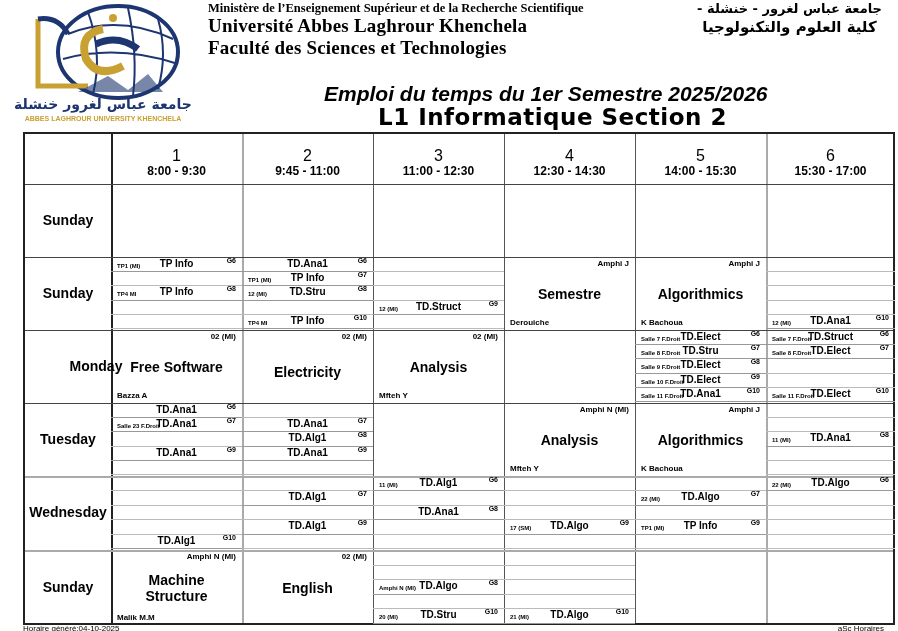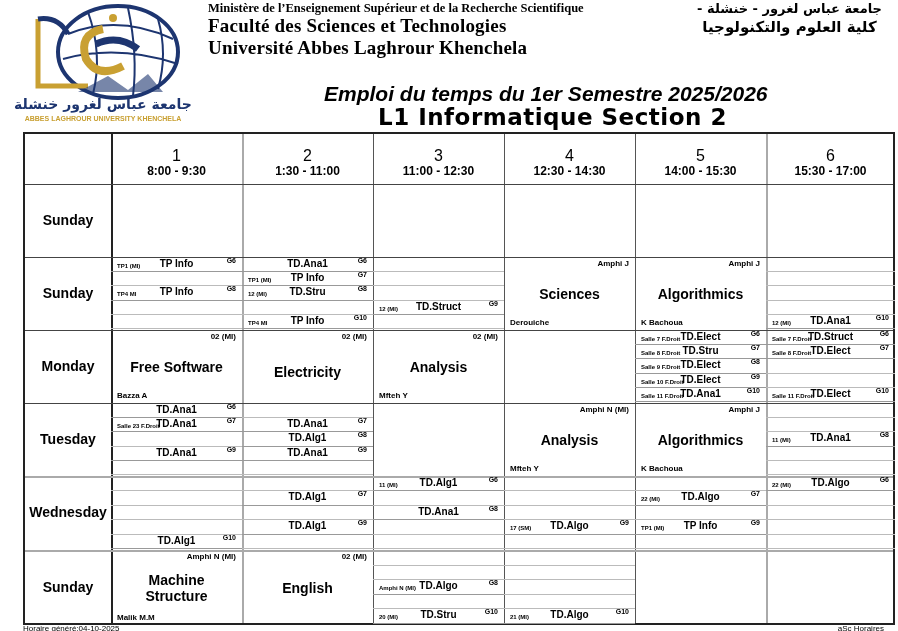--- a/index.html
+++ b/index.html
@@ -48,22 +48,22 @@
     <path d="M88 40 Q110 30 130 45" fill="none" stroke="#1d3570" stroke-width="7"></path>
     <circle cx="105" cy="14" r="4" fill="#c9a032"></circle>
     <path d="M70 88 L100 72 L120 86 L140 70 L155 88" fill="#1d3570" opacity="0.6"></path>
     <text x="95" y="105" font-size="14" fill="#1d3570" text-anchor="middle" font-family="DejaVu Sans, sans-serif" font-weight="bold">جامعة عباس لغرور خنشلة</text>
     <text x="95" y="117" font-size="7" fill="#c9a032" text-anchor="middle" font-family="Liberation Sans, sans-serif" font-weight="bold">ABBES LAGHROUR UNIVERSITY KHENCHELA</text>
   </svg>
 </div>
 
 <div class="hdr-fr">
   <div class="l1">Ministère de l’Enseignement Supérieur et de la Recherche Scientifique</div>
+  <div class="l2">Université Abbes Laghrour  Khenchela</div>
   <div class="l2">Faculté des Sciences et Technologies</div>
-  <div class="l2">Université Abbes Laghrour  Khenchela</div>
 </div>
 
 <div class="hdr-ar">
   <div class="a2">جامعة عباس لغرور - خنشلة -</div>
   <div class="a3">كلية العلوم والتكنولوجيا</div>
 </div>
 
 <div class="title1">Emploi du temps du 1er Semestre 2025/2026</div>
 <div class="title2">L1 Informatique Section 2</div>
 
@@ -79,41 +79,41 @@
     <div class="hline" style="top: 196px;"></div>
     <div class="hline" style="top: 269px;"></div>
     <div class="hline grey" style="top: 342px;"></div>
     <div class="hline grey" style="top: 416px;"></div>
     <div class="colhead" style="left: 86px; width: 131px;">
       <div class="n">1</div>
       <div class="t">8:00 - 9:30</div>
     </div>
     <div class="colhead" style="left: 217px; width: 131px;">
       <div class="n">2</div>
-      <div class="t">1:30 - 11:00</div>
+      <div class="t">9:45 - 11:00</div>
     </div>
     <div class="colhead" style="left: 348px; width: 131px;">
       <div class="n">3</div>
       <div class="t">11:00 - 12:30</div>
     </div>
     <div class="colhead" style="left: 479px; width: 131px;">
       <div class="n">4</div>
       <div class="t">12:30 - 14:30</div>
     </div>
     <div class="colhead" style="left: 610px; width: 131px;">
       <div class="n">5</div>
       <div class="t">14:00 - 15:30</div>
     </div>
     <div class="colhead" style="left: 741px; width: 129px;">
       <div class="n">6</div>
       <div class="t">15:30 - 17:00</div>
     </div>
     <div class="day" style="top: 77.5px;">Sunday</div>
     <div class="day" style="top: 150.5px;">Sunday</div>
-    <div class="day" style="top: 223.5px;">Monday</div>
+    <div class="day" style="top: 223.5px; margin-left: 28px;">Monday</div>
     <div class="day" style="top: 296.5px;">Tuesday</div>
     <div class="day" style="top: 370px;">Wednesday</div>
     <div class="day" style="top: 444.5px;">Sunday</div>
     <div class="cell" style="left: 86px; top: 50px; width: 131px; height: 73px;"></div>
     <div class="cell" style="left: 217px; top: 50px; width: 131px; height: 73px;"></div>
     <div class="cell" style="left: 348px; top: 50px; width: 131px; height: 73px;"></div>
     <div class="cell" style="left: 479px; top: 50px; width: 131px; height: 73px;"></div>
     <div class="cell" style="left: 610px; top: 50px; width: 131px; height: 73px;"></div>
     <div class="cell" style="left: 741px; top: 50px; width: 129px; height: 73px;"></div>
     <div class="cell" style="left: 86px; top: 123px; width: 131px; height: 73px;">
@@ -192,21 +192,21 @@
         <span class="g">G9</span>
       </div>
       <div class="sub" style="top: 57.8px; height: 14.2px; border-bottom: 1px solid rgb(187, 187, 187);">
         <span class="r"></span>
         <span class="name"></span>
         <span class="g"></span>
       </div>
     </div>
     <div class="cell" style="left: 479px; top: 123px; width: 131px; height: 73px;">
       <div class="room" style="top: 2px;">Amphi J</div>
-      <div class="big" style="top: 28.5px;">Sciences</div>
+      <div class="big" style="top: 28.5px;">Semestre</div>
       <div class="prof" style="bottom: 3px;">Derouiche</div>
     </div>
     <div class="cell" style="left: 610px; top: 123px; width: 131px; height: 73px;">
       <div class="room" style="top: 2px;">Amphi J</div>
       <div class="big" style="top: 28.5px;">Algorithmics</div>
       <div class="prof" style="bottom: 3px;">K Bachoua</div>
     </div>
     <div class="cell" style="left: 741px; top: 123px; width: 129px; height: 73px;">
       <div class="sub" style="top: 1px; height: 14.2px; border-bottom: 1px solid rgb(187, 187, 187);">
         <span class="r"></span>

